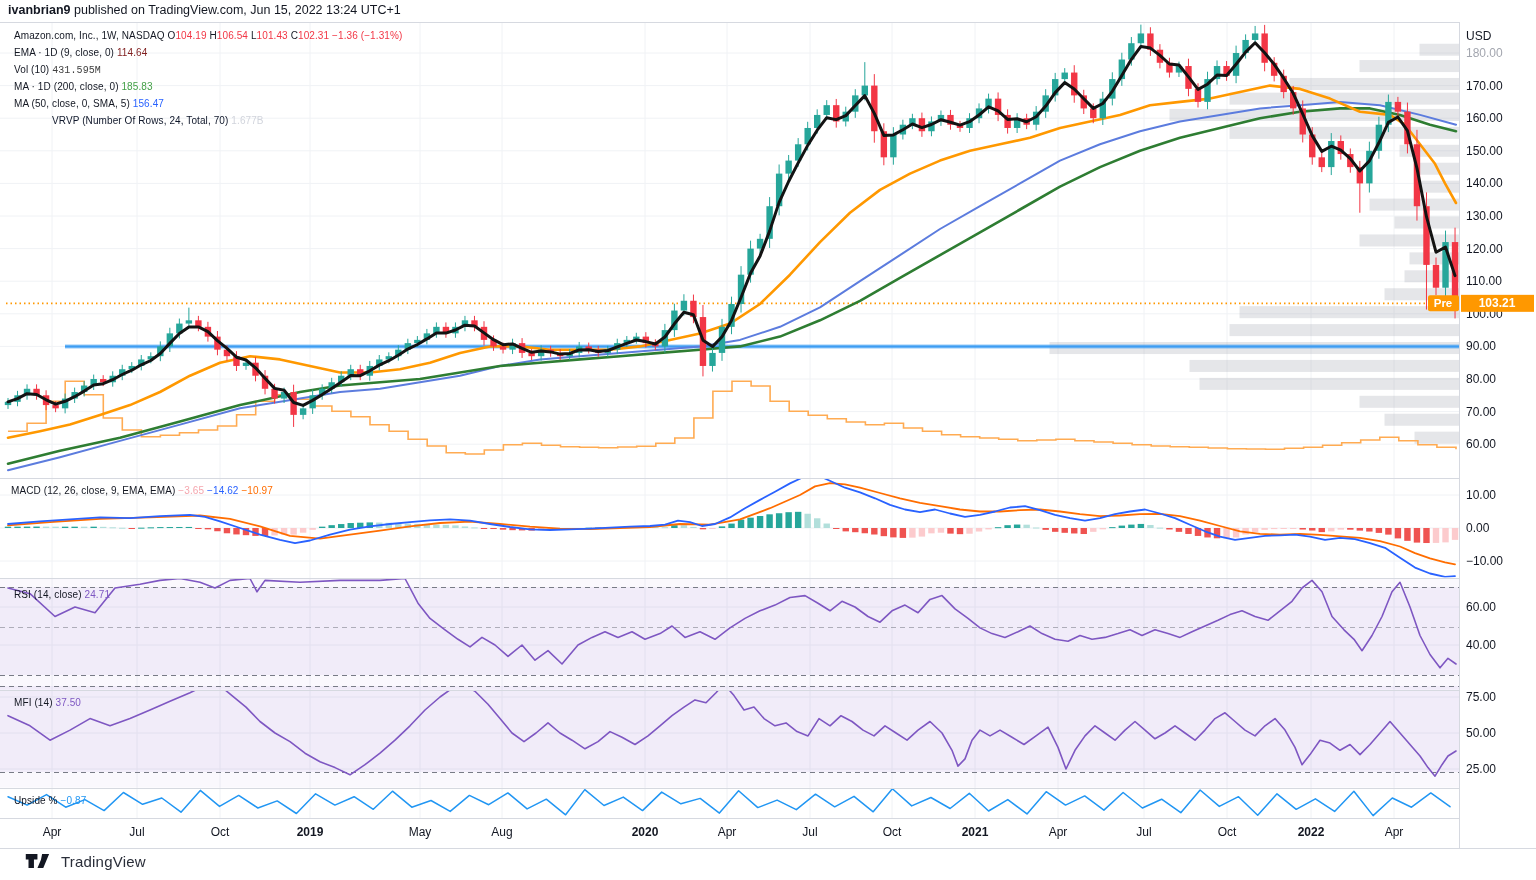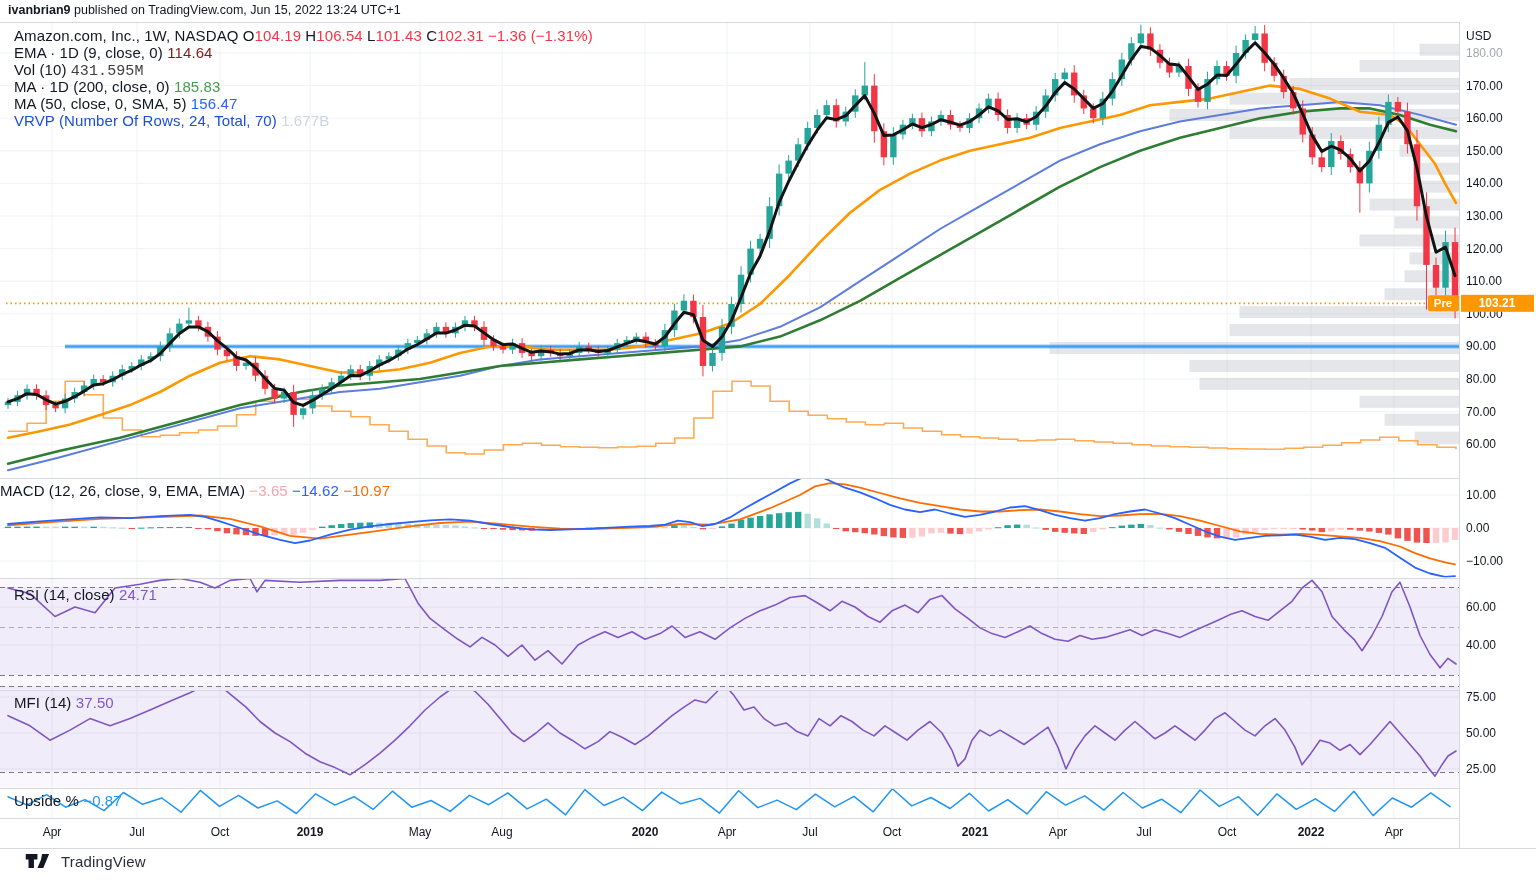--- a/index.html
+++ b/index.html
@@ -1,21 +1,21 @@
 <!DOCTYPE html>
 <html><head>
 <meta charset="utf-8">
 <style>
   html,body{margin:0;padding:0;background:#ffffff;}
   #app{position:relative;width:1536px;height:880px;background:#fff;overflow:hidden;
        font-family:"Liberation Sans",sans-serif;-webkit-font-smoothing:antialiased;}
   #chart-svg{position:absolute;left:0;top:0;}
   .hdr{position:absolute;left:8px;top:3px;font-size:12.5px;color:#131722;z-index:5;}
   .hdr .u{font-weight:700;}
-  .lg{position:absolute;z-index:5;font-size:15px;color:#131722;line-height:17px;white-space:nowrap;}
+  .lg{position:absolute;z-index:5;font-size:10px;color:#131722;line-height:17px;white-space:nowrap;}
   .lg .row{height:17px;}
   .lg span{letter-spacing:.1px;}
   #footer{position:absolute;left:25px;top:852px;display:flex;align-items:center;gap:8px;z-index:5;}
   #footer .brand{font-size:15px;color:#2a2e39;font-weight:500;letter-spacing:.2px;}
 </style>
 </head>
 <body>
 <div id="app">
 
 <div class="hdr">
@@ -647,23 +647,23 @@
       <text x="1311" y="836" text-anchor="middle" font-size="12" fill="#131722" font-weight="700" font-family="Liberation Sans, sans-serif">2022</text>
       <text x="1394" y="836" text-anchor="middle" font-size="12" fill="#131722" font-weight="400" font-family="Liberation Sans, sans-serif">Apr</text>
     </svg>
 
 <div class="lg" style="left:14px;top:27px;" id="legend-main">
       <div class="row"><span style="color: rgb(19, 23, 34);">Amazon.com, Inc., 1W, NASDAQ  </span><span style="color: rgb(19, 23, 34);">O</span><span style="color: rgb(242, 54, 69);">104.19  </span><span style="color: rgb(19, 23, 34);">H</span><span style="color: rgb(242, 54, 69);">106.54  </span><span style="color: rgb(19, 23, 34);">L</span><span style="color: rgb(242, 54, 69);">101.43  </span><span style="color: rgb(19, 23, 34);">C</span><span style="color: rgb(242, 54, 69);">102.31  </span><span style="color: rgb(242, 54, 69);">−1.36 (−1.31%)</span></div>
       <div class="row"><span style="color: rgb(19, 23, 34);">EMA · 1D (9, close, 0)  </span><span style="color: #7f1d1d;">114.64</span></div>
       <div class="row"><span style="color: rgb(19, 23, 34);">Vol (10)  </span><span style="color: #404040; font-family: Liberation Mono, monospace;">431.595M</span></div>
       <div class="row"><span style="color: rgb(19, 23, 34);">MA · 1D (200, close, 0)  </span><span style="color: rgb(67, 160, 71);">185.83</span></div>
       <div class="row"><span style="color: rgb(19, 23, 34);">MA (50, close, 0, SMA, 5)  </span><span style="color: rgb(41, 98, 255);">156.47</span></div>
-      <div class="row"><span style="color: #1d4ed8;">VRVP (Number Of Rows, 24, Total, 70)  </span><span style="color: rgb(209, 212, 220);">1.677B</span></div>
+      <div class="row"><span style="color: #0f172a; margin-left: 38px;">VRVP (Number Of Rows, 24, Total, 70)  </span><span style="color: rgb(209, 212, 220);">1.677B</span></div>
     </div>
-<div class="lg" style="left:0;top:482px;" id="legend-macd">
+<div class="lg" style="left:11px;top:482px;" id="legend-macd">
       <div class="row"><span style="color: rgb(19, 23, 34);">MACD (12, 26, close, 9, EMA, EMA)  </span><span style="color: rgb(245, 166, 174);">−3.65  </span><span style="color: rgb(41, 98, 255);">−14.62  </span><span style="color: rgb(255, 109, 0);">−10.97</span></div>
     </div>
 <div class="lg" style="left:14px;top:586px;" id="legend-rsi">
       <div class="row"><span style="color: rgb(19, 23, 34);">RSI (14, close)  </span><span style="color: rgb(126, 87, 194);">24.71</span></div>
     </div>
 <div class="lg" style="left:14px;top:694px;" id="legend-mfi">
       <div class="row"><span style="color: rgb(19, 23, 34);">MFI (14)  </span><span style="color: rgb(126, 87, 194);">37.50</span></div>
     </div>
 <div class="lg" style="left:14px;top:792px;" id="legend-upside">
       <div class="row"><span style="color: rgb(19, 23, 34);">Upside %  </span><span style="color: rgb(33, 150, 243);">−0.87</span></div>

